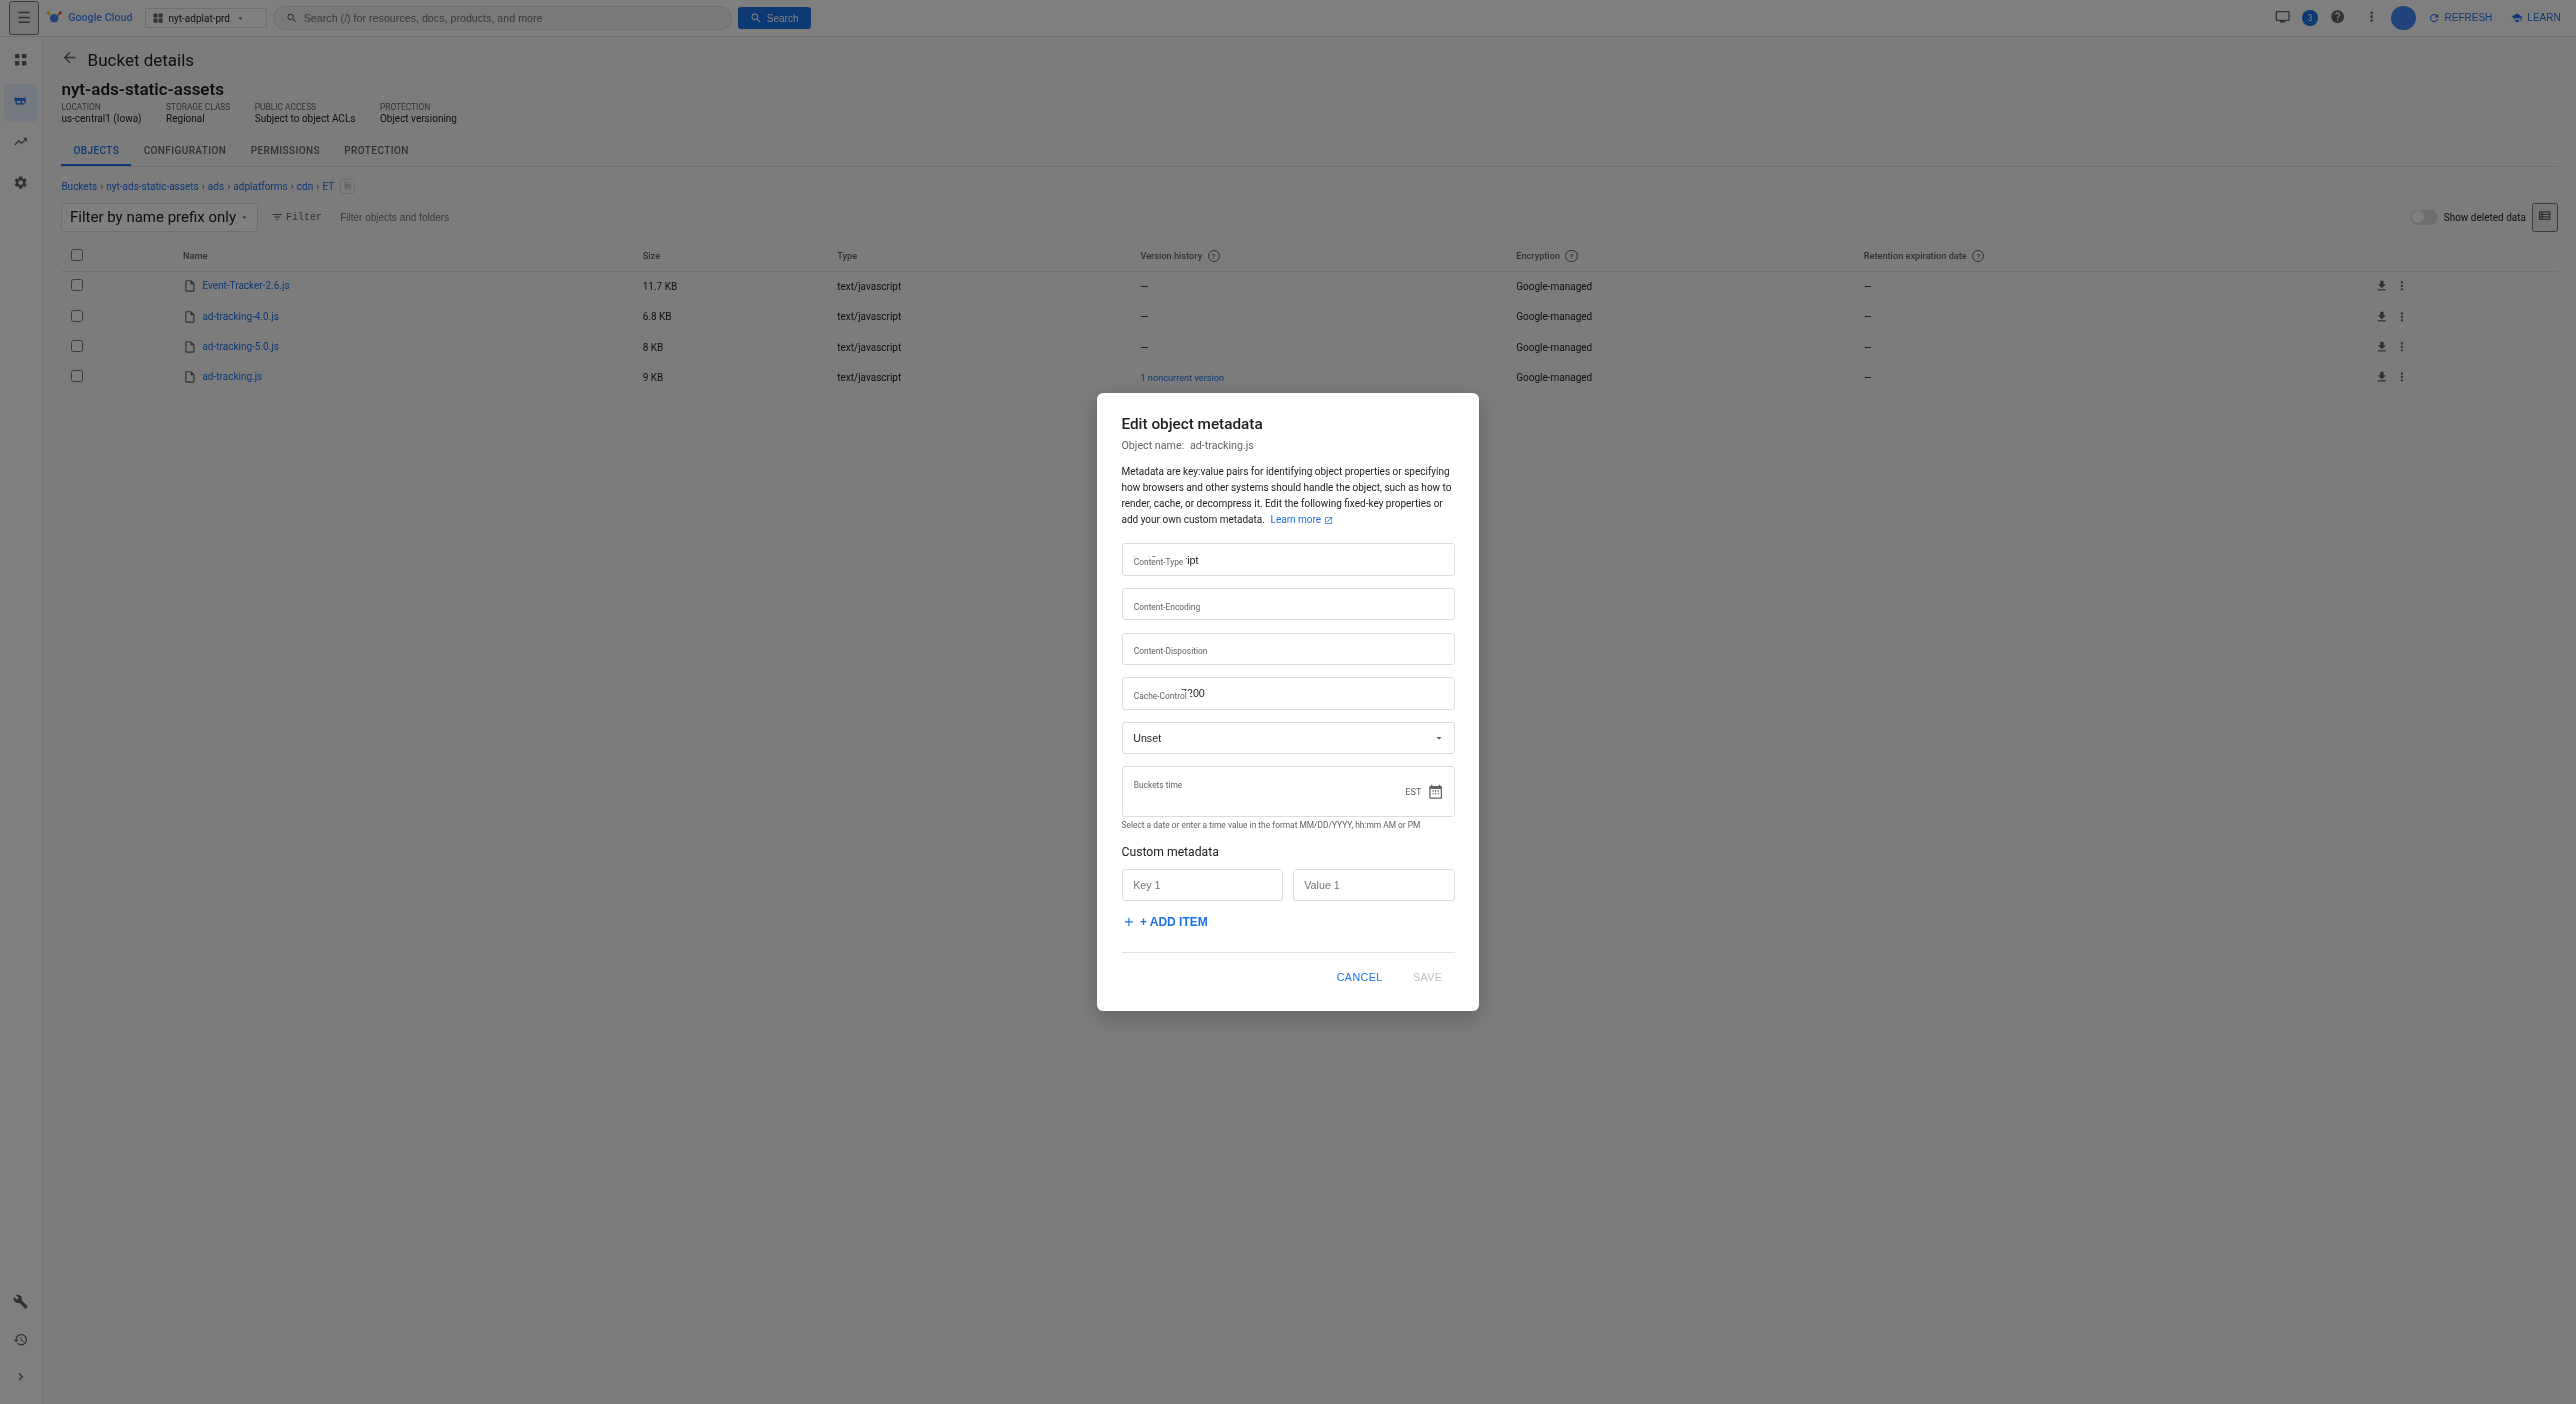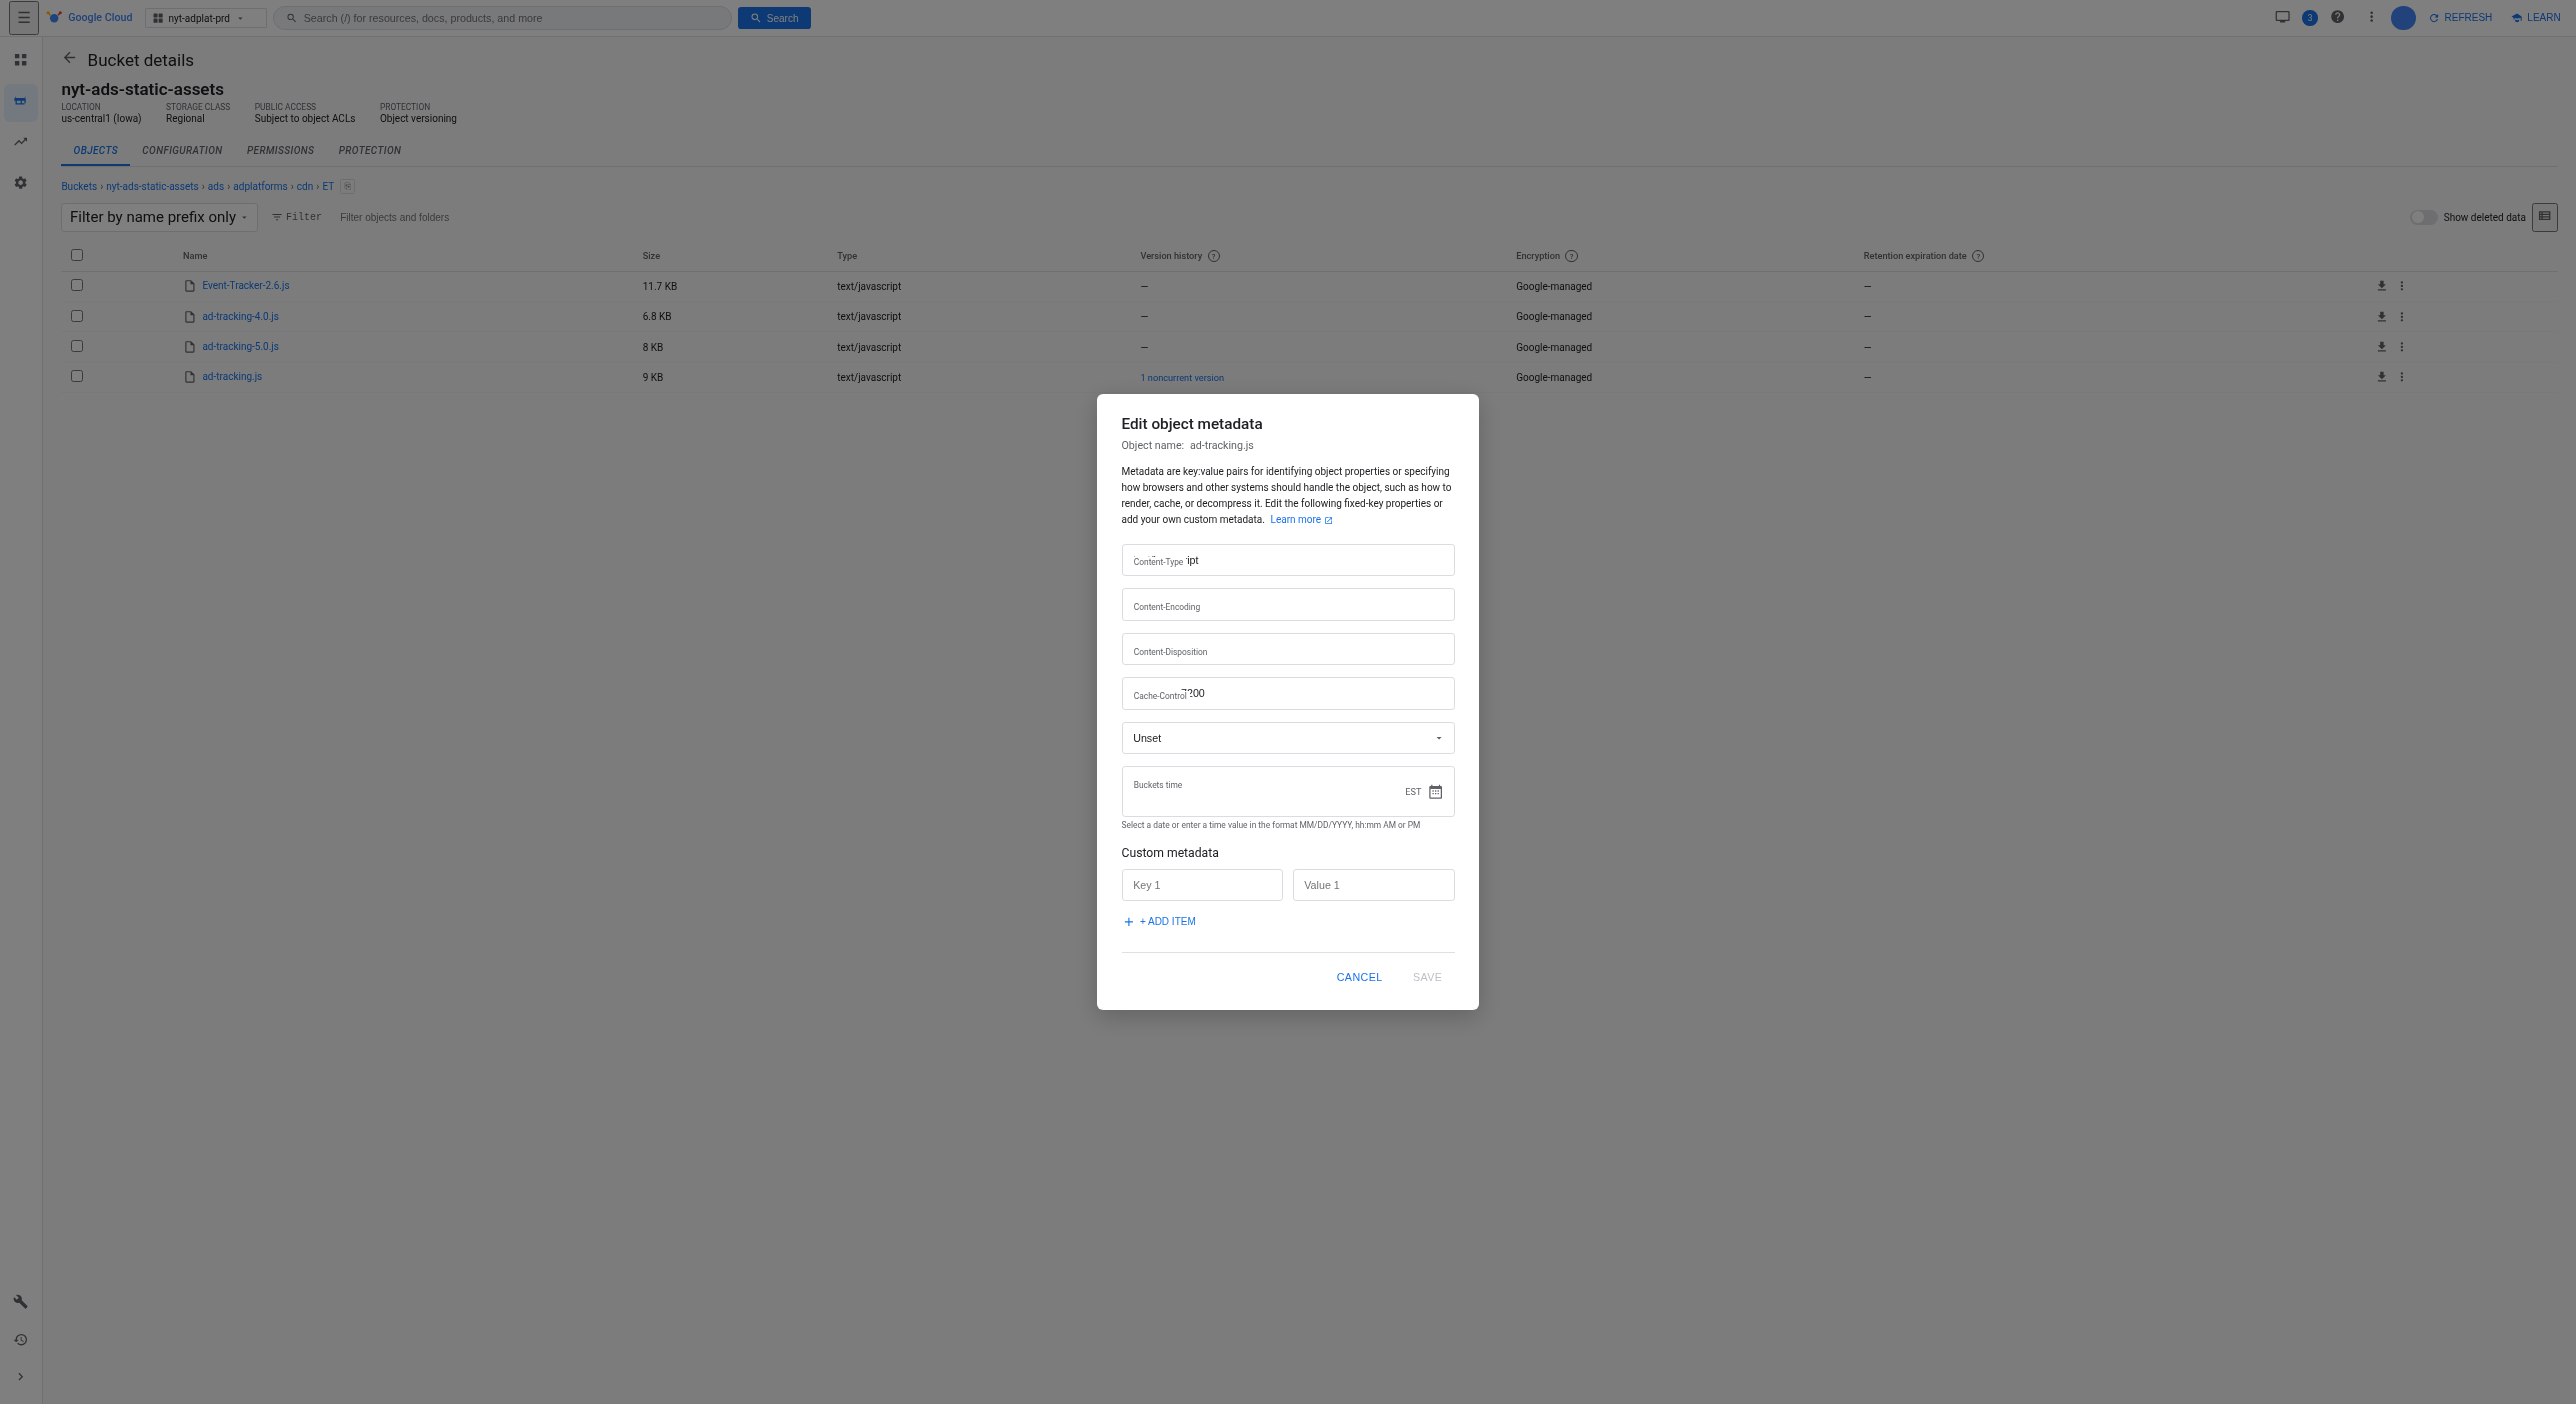--- a/index.html
+++ b/index.html
@@ -61,21 +61,21 @@
     .back-btn { color: #5f6368; cursor: pointer; font-size: 15.3px; background: none; border: none; }
     .page-title { font-size: 17px; font-weight: 400; color: #202124; }
 
     
     .bucket-name { font-size: 17px; font-weight: 600; color: #202124; margin-bottom: 3.1px; }
     .bucket-meta { display: flex; gap: 24.5px; margin-bottom: 12.2px; }
     .meta-item label { font-size: 8.4px; color: #5f6368; display: block; text-transform: uppercase; }
     .meta-item span { font-size: 10px; color: #202124; }
 
     
-    .tabs { display: flex; border-bottom: 0.8px solid #e0e0e0; margin-bottom: 12.2px; font-style: italic; }
+    .tabs { display: flex; border-bottom: 0.8px solid #e0e0e0; margin-bottom: 12.2px; }
     .tab {
       padding: 7.6px 12.2px; font-size: 10px; font-weight: 500; color: #5f6368;
       cursor: pointer; border-bottom: 2.3px solid transparent; text-transform: uppercase; letter-spacing: 0.4px;
     }
     .tab.active { color: #1a73e8; border-bottom-color: #1a73e8; }
 
     
     .breadcrumb { display: flex; align-items: center; gap: 3.1px; font-size: 10px; margin-bottom: 9.2px; flex-wrap: wrap; }
     .breadcrumb a { color: #1a73e8; text-decoration: none; }
     .breadcrumb span { color: #5f6368; }
@@ -165,22 +165,22 @@
     .cal-icon { color: #5f6368; cursor: pointer; font-size: 13.8px; }
 
     
     .section-title { font-size: 12.2px; font-weight: 400; color: #202124; margin: 15.3px 0 9.2px; }
     .metadata-row { display: flex; gap: 9.2px; margin-bottom: 9.2px; }
     .metadata-row input {
       flex: 1; border: 0.8px solid #dadce0; border-radius: 3.1px;
       padding: 9.2px 10.7px; font-size: 10.7px; color: #202124; outline: none;
     }
     .add-item-btn {
-      display: flex; align-items: center; gap: 4.6px; color: #1a73e8; font-size: 10px;
-      font-weight: 400; border: none; background: none; cursor: pointer; padding: 4.6px 0; margin-bottom: 12.2px;
+      display: flex; align-items: center; gap: 4.6px; color: #1a73e8; font-size: 12px;
+      font-weight: 700; border: none; background: none; cursor: pointer; padding: 4.6px 0; margin-bottom: 12.2px;
     }
 
     
     .modal-footer { display: flex; justify-content: flex-end; gap: 6.1px; margin-top: 18.4px; padding-top: 12.2px; border-top: 0.8px solid #e0e0e0; }
     .btn-cancel {
       background: none; border: none; color: #1a73e8; font-size: 10.7px; font-weight: 500;
       padding: 6.1px 12.2px; cursor: pointer; border-radius: 3.1px; text-transform: uppercase; letter-spacing: 0.4px;
     }
     .btn-save {
       background: none; border: none; color: #bdc1c6; font-size: 10.7px; font-weight: 500;

